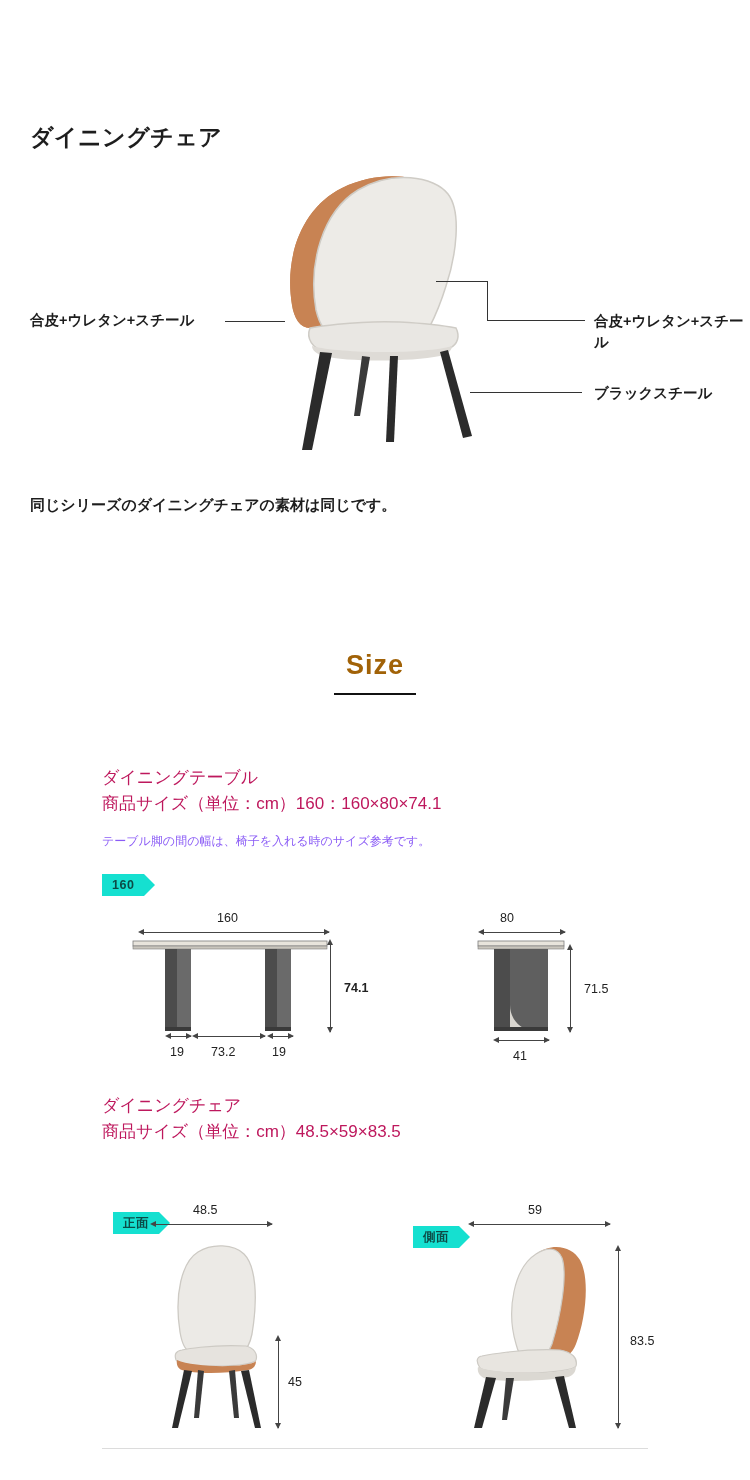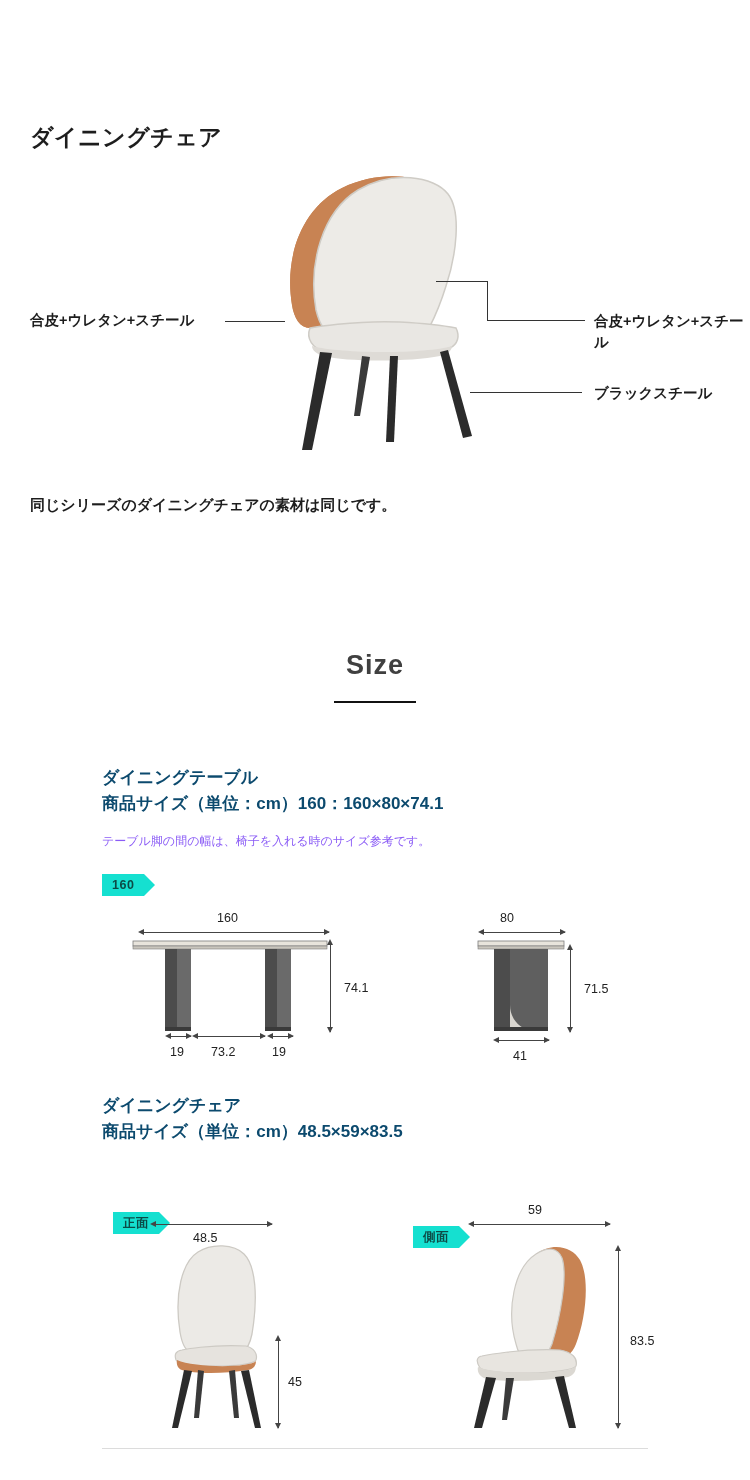--- a/index.html
+++ b/index.html
@@ -81,31 +81,31 @@
     left: 0;
     top: 650px;
     width: 750px;
     text-align: center;
   }
   .size-title {
     display: inline-block;
     font-size: 27px;
     font-weight: bold;
     letter-spacing: 1px;
-    color: #404040;
-    padding: 0 12px 20px 12px;
+    color: #a16207;
+    padding: 0 12px 12px 12px;
     border-bottom: 2px solid #111111;
   }
 
   .block-title {
     position: absolute;
     font-size: 17px;
-    font-weight: bold;
+    font-weight: normal;
     line-height: 1.55;
-    color: #0c4a6e;
+    color: #be185d;
   }
   .table-title { left: 102px; top: 765px; }
   .chair-title { left: 102px; top: 1093px; }
   .sub-note {
     position: absolute;
     left: 102px;
     top: 833px;
     font-size: 12px;
     color: #8b5cf6;
   }
@@ -252,21 +252,21 @@
 </svg>
 
 <div class="dim-text" style="left:217px; top:911px;">160</div>
 <div class="dim-line-h" style="left:140px; top:932px; width:189px;"></div>
 <div class="arrow arrow-l" style="left:138px; top:929px;"></div>
 <div class="arrow arrow-r" style="left:324px; top:929px;"></div>
 
 <div class="dim-line-v" style="left:330px; top:941px; height:91px;"></div>
 <div class="arrow arrow-u" style="left:327px; top:939px;"></div>
 <div class="arrow arrow-d" style="left:327px; top:1027px;"></div>
-<div class="dim-text" style="left:344px; top:981px;">74.1</div>
+<div class="dim-text" style="left:344px; top:981px;font-weight:bold;">74.1</div>
 
 <div class="dim-line-h" style="left:167px; top:1036px; width:24px;"></div>
 <div class="arrow arrow-l" style="left:165px; top:1033px;"></div>
 <div class="arrow arrow-r" style="left:186px; top:1033px;"></div>
 <div class="dim-text" style="left:170px; top:1045px;">19</div>
 
 <div class="dim-line-h" style="left:194px; top:1036px; width:71px;"></div>
 <div class="arrow arrow-l" style="left:192px; top:1033px;"></div>
 <div class="arrow arrow-r" style="left:260px; top:1033px;"></div>
 <div class="dim-text" style="left:211px; top:1045px;">73.2</div>
@@ -310,21 +310,21 @@
 <svg class="svg-fig" style="left:150px; top:1232px;" width="130" height="200" viewBox="0 0 130 200">
   <path d="M30 100 C24 62 32 30 48 20 C62 11 84 12 94 22 C106 34 108 66 102 102 C100 112 96 118 92 120 L40 120 C35 118 32 112 30 100 Z" fill="#eceae6" stroke="#cdcac4" stroke-width="1.3"></path>
   <path d="M32 118 C32 118 60 112 96 114 C104 116 108 122 106 128 C102 136 30 136 26 128 C24 122 26 119 32 118 Z" fill="#e6e3de" stroke="#cdcac4" stroke-width="1.2"></path>
   <path d="M27 128 C44 136 100 136 106 129 C106 133 104 137 98 138 C74 142 44 142 32 138 C28 137 26 132 27 128 Z" fill="#c88353"></path>
   <path d="M34 138 L22 196 L28 196 L42 139 Z" fill="#2b2b2b"></path>
   <path d="M99 138 L111 196 L105 196 L91 139 Z" fill="#2b2b2b"></path>
   <path d="M48 138 L44 186 L49 186 L54 139 Z" fill="#3a3a3a"></path>
   <path d="M85 138 L89 186 L84 186 L79 139 Z" fill="#3a3a3a"></path>
 </svg>
 
-<div class="dim-text" style="left:193px; top:1203px;margin-top:28px;">48.5</div>
+<div class="dim-text" style="left:193px; top:1203px;">48.5</div>
 <div class="dim-line-h" style="left:152px; top:1224px; width:120px;"></div>
 <div class="arrow arrow-l" style="left:150px; top:1221px;"></div>
 <div class="arrow arrow-r" style="left:267px; top:1221px;"></div>
 
 <div class="dim-line-v" style="left:278px; top:1337px; height:91px;"></div>
 <div class="arrow arrow-u" style="left:275px; top:1335px;"></div>
 <div class="arrow arrow-d" style="left:275px; top:1423px;"></div>
 <div class="dim-text" style="left:288px; top:1375px;text-align:right;">45</div>
 
 <svg class="svg-fig" style="left:460px; top:1232px;" width="150" height="200" viewBox="0 0 150 200">

